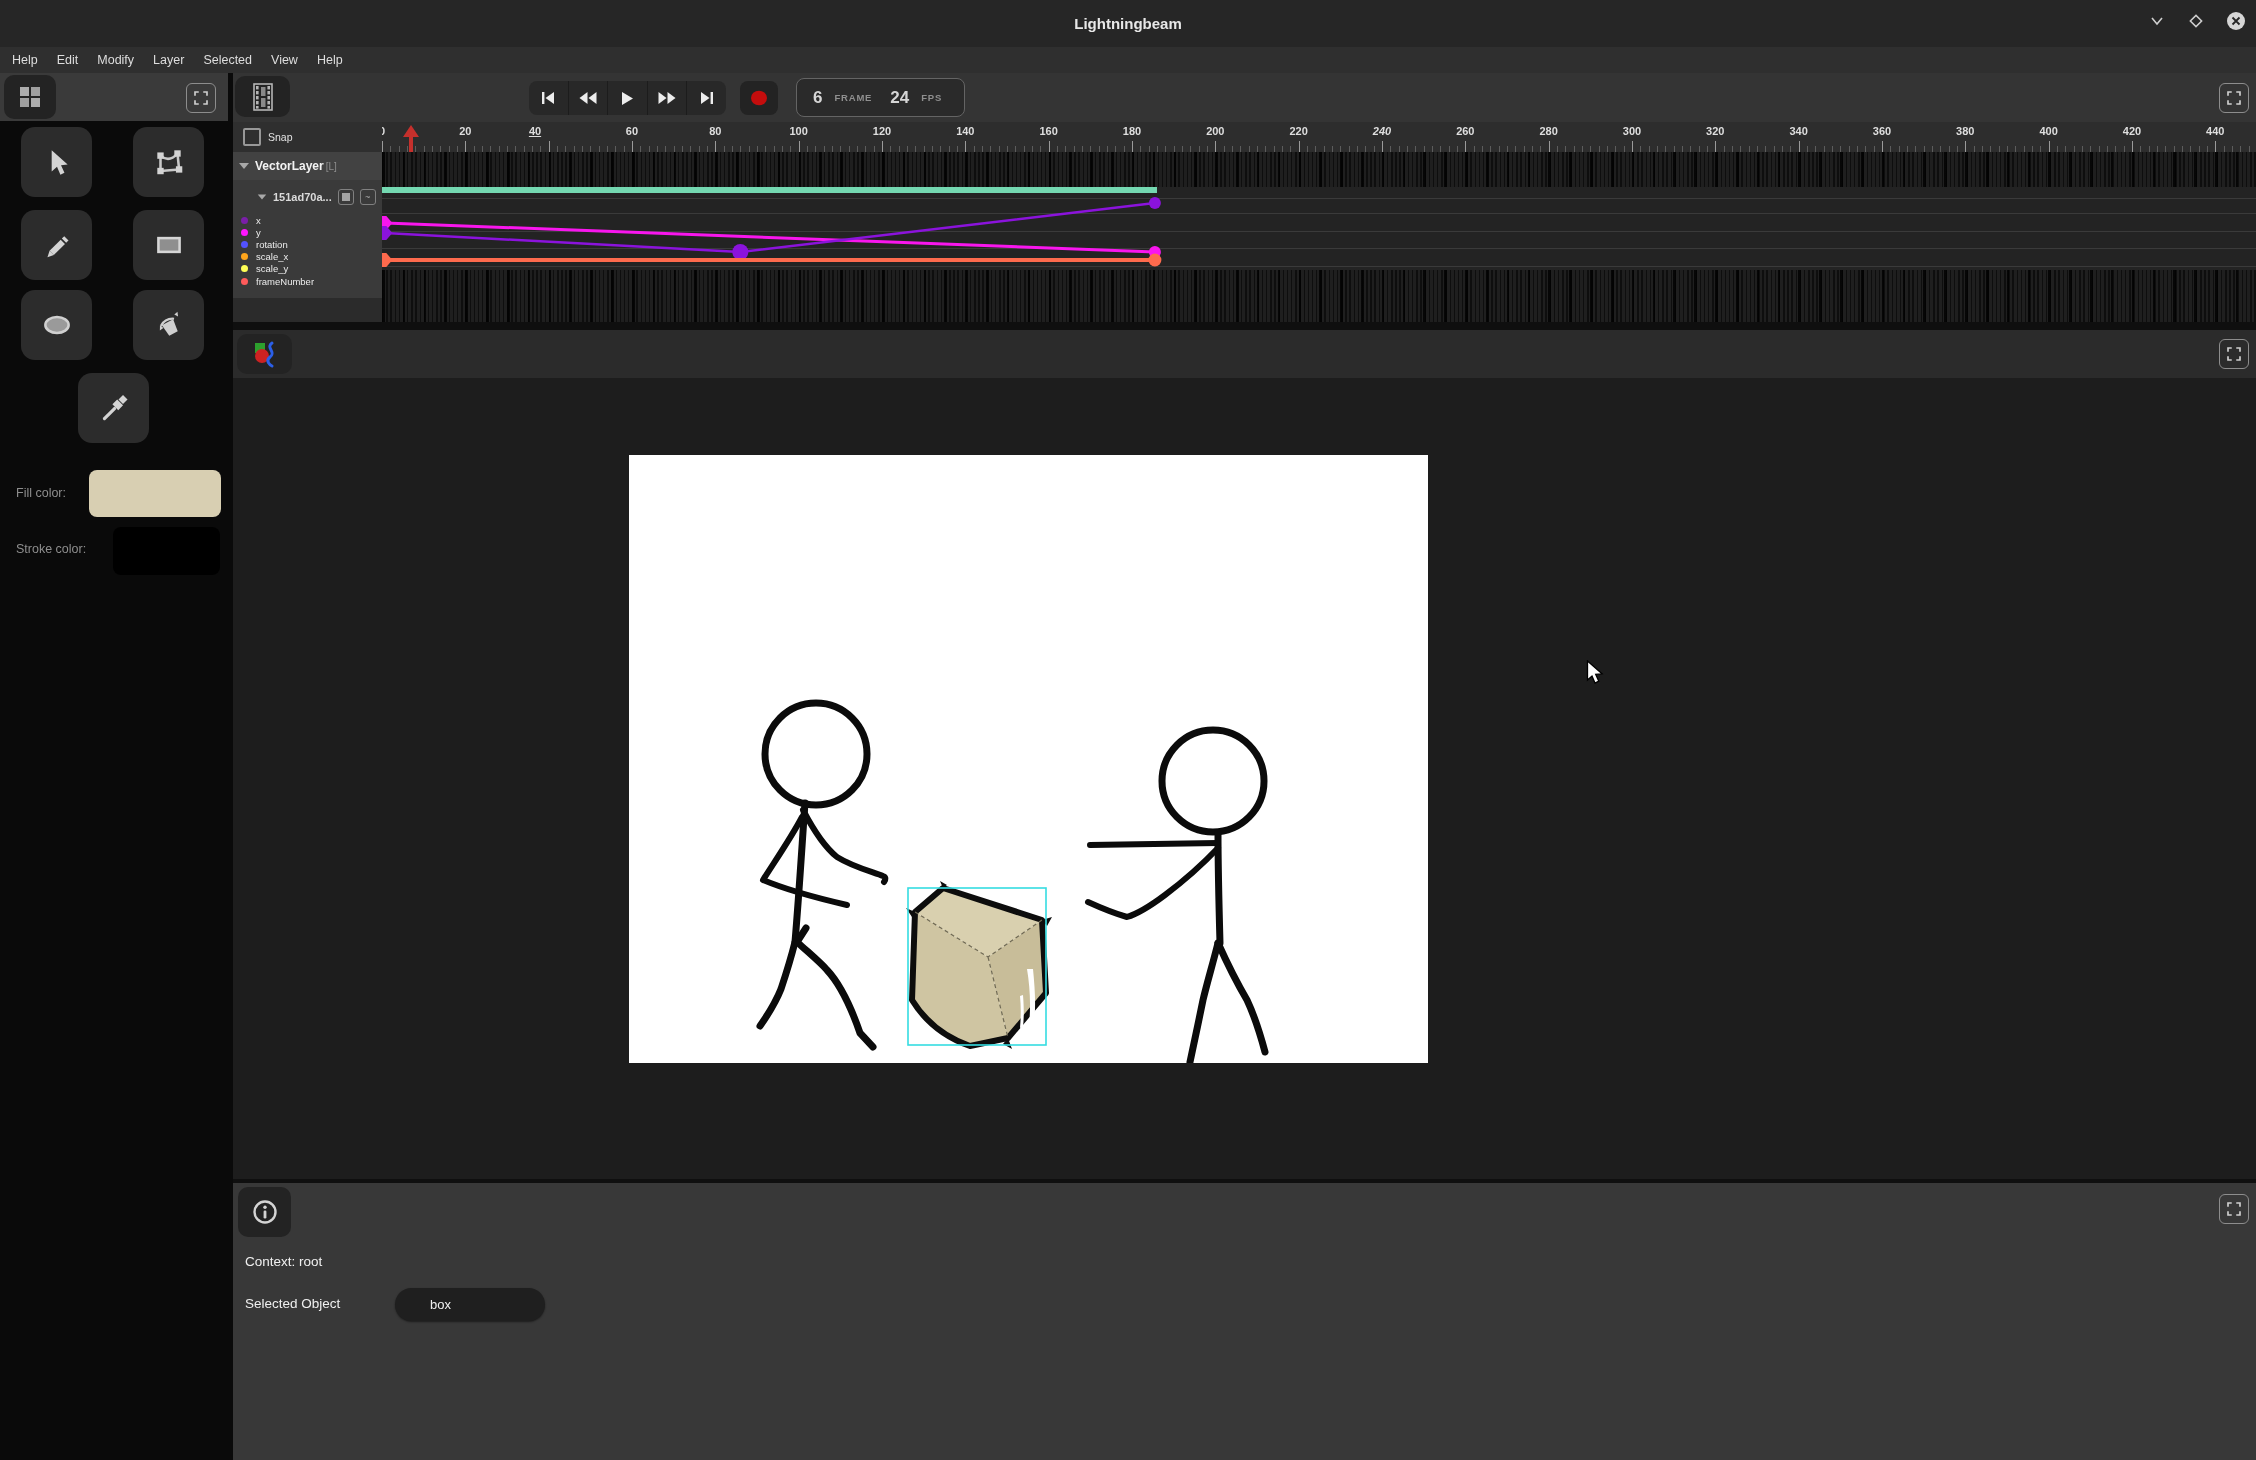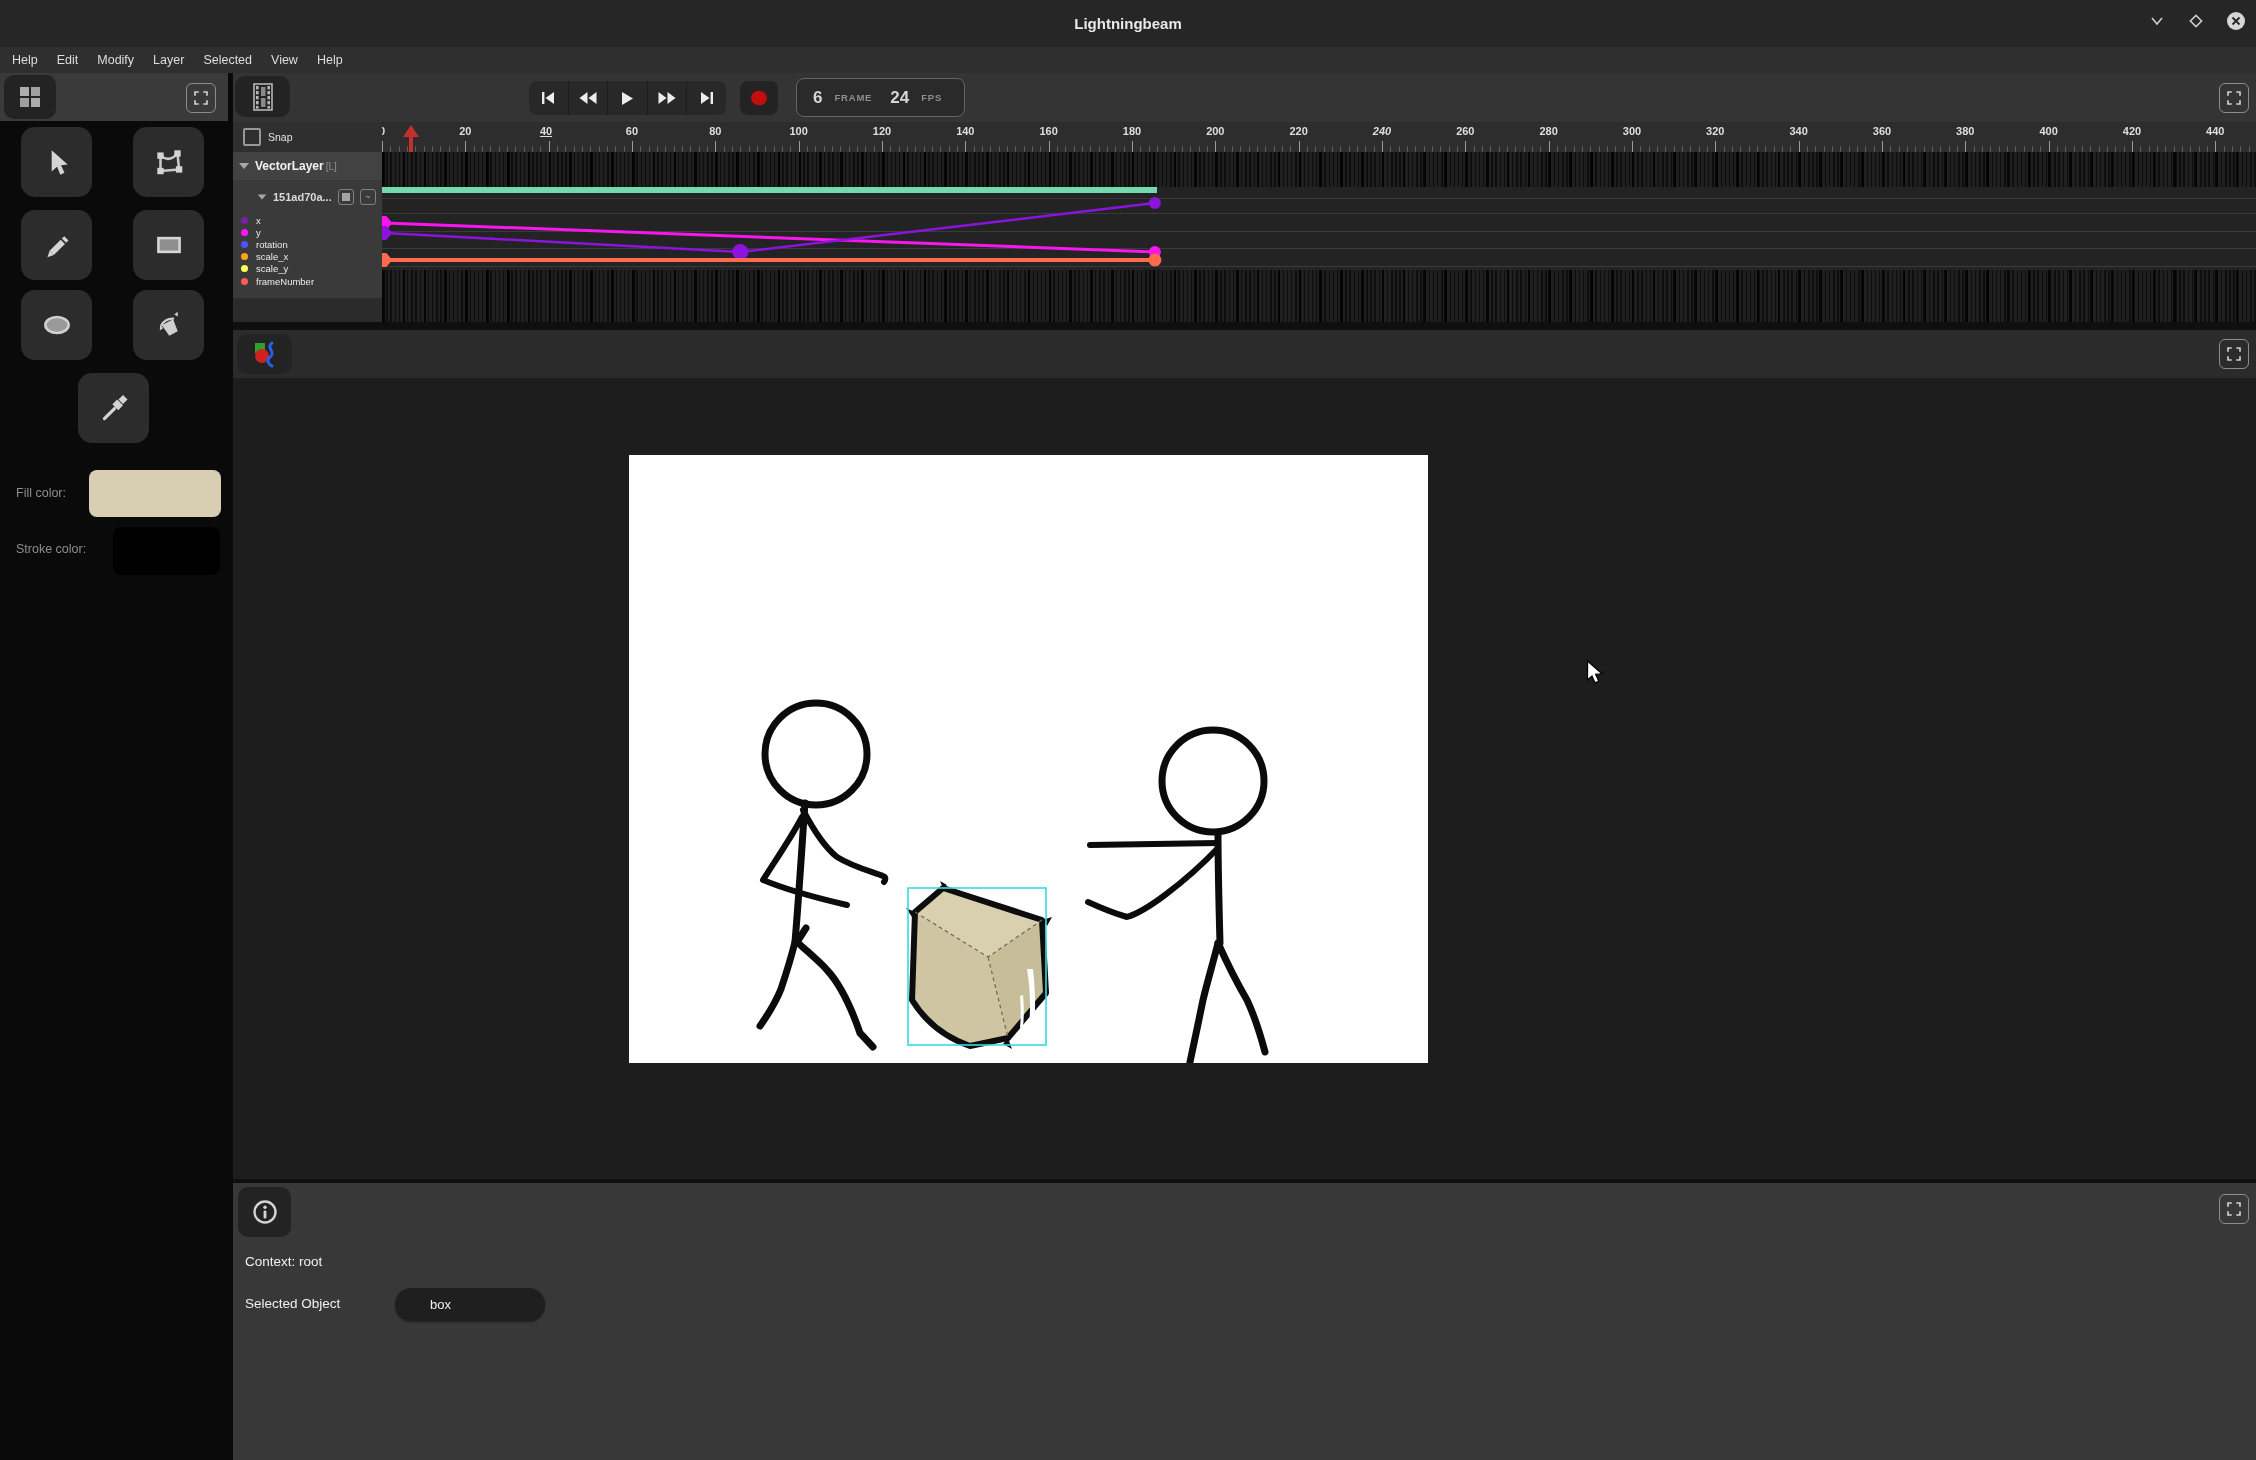--- a/index.html
+++ b/index.html
@@ -466,21 +466,21 @@
     <div class="tickm" style="left: 1808.3px;"></div>
     <div class="tickm" style="left: 1816.64px;"></div>
     <div class="tickm" style="left: 1824.97px;"></div>
     <div class="tickM" style="left: 1833.3px;"></div>
     <div class="tickm" style="left: 1841.64px;"></div>
     <div class="tickm" style="left: 1849.97px;"></div>
     <div class="tickm" style="left: 1858.3px;"></div>
     <div class="tickm" style="left: 1866.64px;"></div>
     <div class="rlabel" style="left: 0px;">0</div>
     <div class="rlabel" style="left: 83.332px;">20</div>
-    <div class="rlabel" style="left: 164px; text-decoration: underline;">40</div>
+    <div class="rlabel" style="left: 153px; text-decoration: underline;">40</div>
     <div class="rlabel" style="left: 249.996px;">60</div>
     <div class="rlabel" style="left: 333.328px;">80</div>
     <div class="rlabel" style="left: 416.66px;">100</div>
     <div class="rlabel" style="left: 499.992px;">120</div>
     <div class="rlabel" style="left: 583.324px;">140</div>
     <div class="rlabel" style="left: 666.656px;">160</div>
     <div class="rlabel" style="left: 749.988px;">180</div>
     <div class="rlabel" style="left: 833.32px;">200</div>
     <div class="rlabel" style="left: 916.652px;">220</div>
     <div class="rlabel" style="left: 999.984px; font-style: italic;">240</div>

